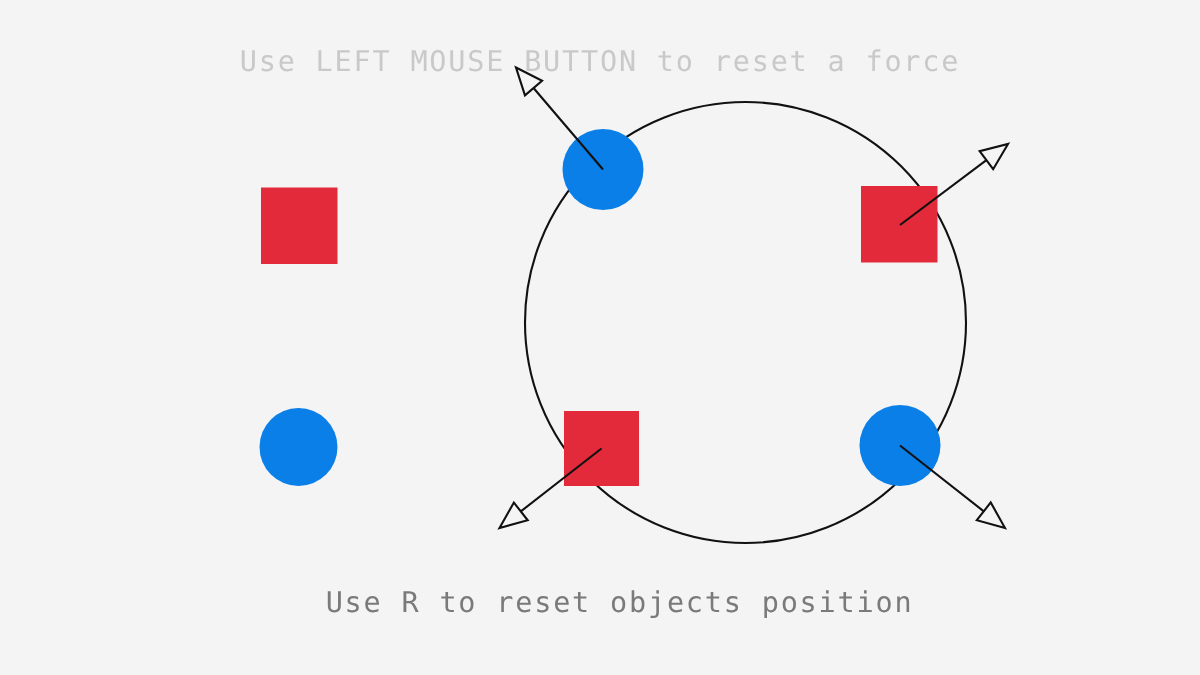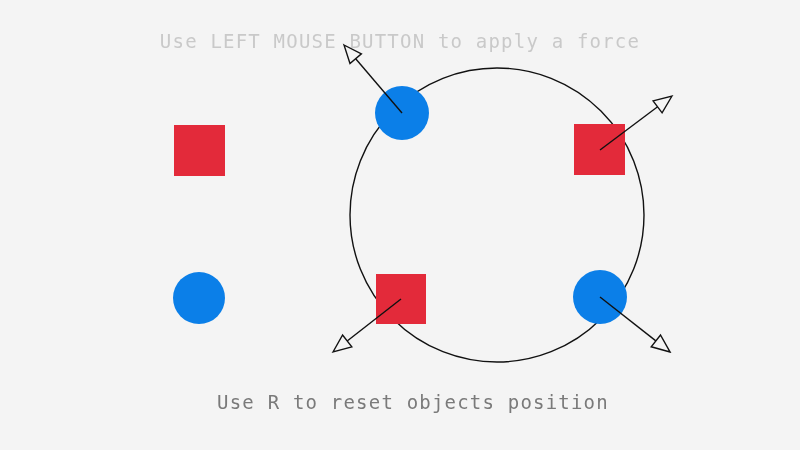--- a/index.html
+++ b/index.html
@@ -88,17 +88,17 @@
           <polygon points="333,352 342.5865157805627,335.0191662398744 351.8076652609588,346.85007500717506" fill="#f4f4f4" stroke="#111111" stroke-width="1.4" stroke-linejoin="miter"></polygon>
         </g>
         <g id="force-circle-bottom-right">
           <line x1="600" y1="297" x2="655.8462699011964" y2="340.8792120652257" stroke="#111111" stroke-width="1.4"></line>
           <polygon points="670,352 651.212608261707,346.77659960639386 660.4799315406857,334.9818245240576" fill="#f4f4f4" stroke="#111111" stroke-width="1.4" stroke-linejoin="miter"></polygon>
         </g>
       </g>
 
   </svg>
 
-  <div class="hint-text" id="hint-top" style="color: rgb(201, 201, 201);">Use LEFT MOUSE BUTTON to apply a force</div>
+  <div class="hint-text" id="hint-top" style="color: rgb(201, 201, 201);">Use LEFT MOUSE BUTTON to reset a force</div>
 
   <div class="hint-text" id="hint-bottom" style="color: rgb(122, 122, 122);">Use R to reset objects position</div>
 
 </div>
 
 </body></html>

